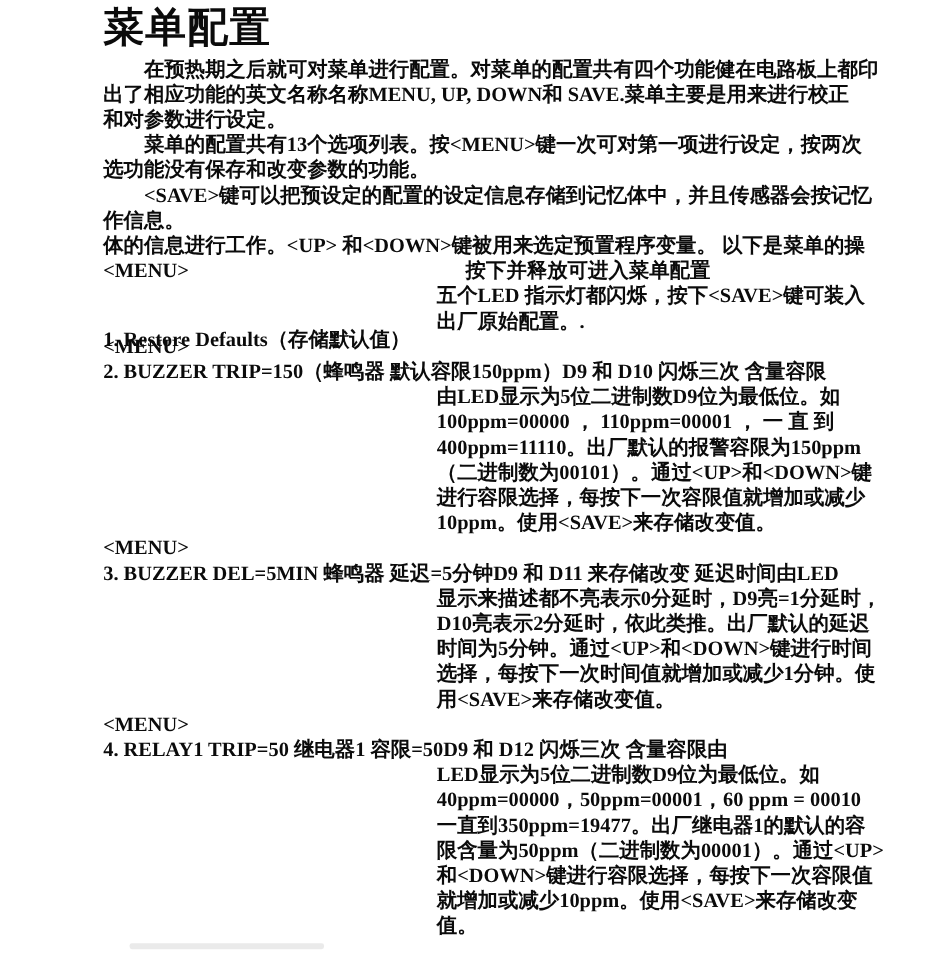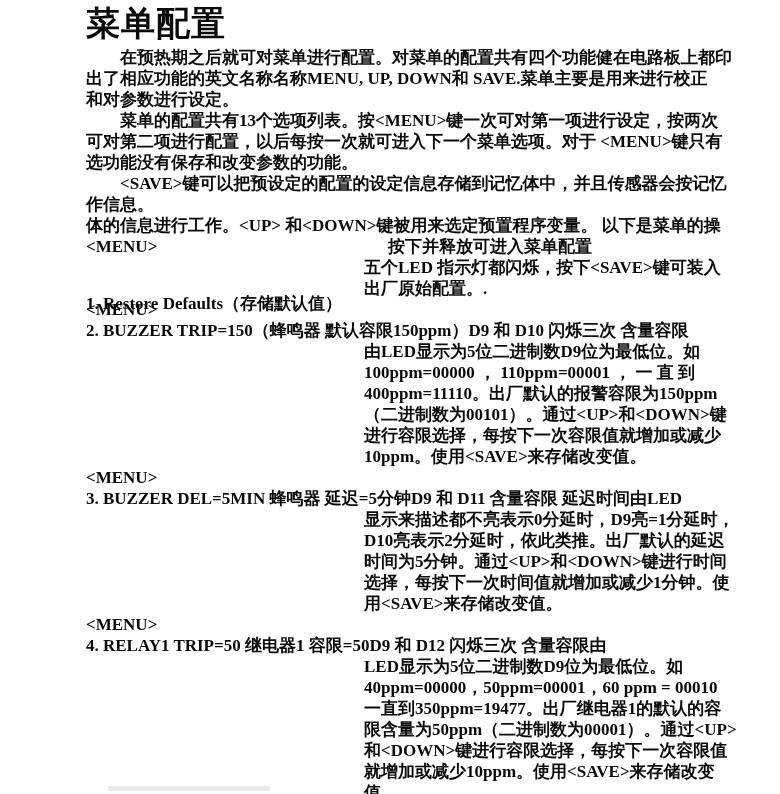--- a/index.html
+++ b/index.html
@@ -56,21 +56,20 @@
 
 <div class="doc">
 
   <h1 class="title">菜单配置</h1>
 
   <div class="line p-first">在预热期之后就可对菜单进行配置。对菜单的配置共有四个功能健在电路板上都印</div>
   <div class="line">出了相应功能的英文名称名称MENU, UP, DOWN和 SAVE.菜单主要是用来进行校正</div>
   <div class="line">和对参数进行设定。</div>
 
   <div class="line p-first">菜单的配置共有13个选项列表。按&lt;MENU&gt;键一次可对第一项进行设定，按两次</div>
-  <div class="line">可对第二项进行配置，以后每按一次就可进入下一个菜单选项。对于 &lt;MENU&gt;键只有</div>
   <div class="line">选功能没有保存和改变参数的功能。</div>
 
   <div class="line p-first">&lt;SAVE&gt;键可以把预设定的配置的设定信息存储到记忆体中，并且传感器会按记忆</div>
   <div class="line">作信息。</div>
   <div class="line">体的信息进行工作。&lt;UP&gt; 和&lt;DOWN&gt;键被用来选定预置程序变量。 以下是菜单的操</div>
 
   <div class="line menu-row">
     <span class="menu-key-col">&lt;MENU&gt;</span>
     <span>按下并释放可进入菜单配置</span>
   </div>
@@ -91,21 +90,21 @@
   <div class="line hang">100ppm=00000 ， 110ppm=00001 ， 一 直 到</div>
   <div class="line hang">400ppm=11110。出厂默认的报警容限为150ppm</div>
   <div class="line hang">（二进制数为00101）。通过&lt;UP&gt;和&lt;DOWN&gt;键</div>
   <div class="line hang">进行容限选择，每按下一次容限值就增加或减少</div>
   <div class="line hang">10ppm。使用&lt;SAVE&gt;来存储改变值。</div>
 
   <div class="line">&lt;MENU&gt;</div>
 
   <div class="line row-sb">
     <span>3. BUZZER DEL=5MIN  蜂鸣器  延迟=5分钟</span>
-    <span>D9 和 D11 含量容限 延迟时间由LED</span>
+    <span>D9 和 D11 来存储改变 延迟时间由LED</span>
   </div>
   <div class="line hang">显示来描述都不亮表示0分延时，D9亮=1分延时，</div>
   <div class="line hang">D10亮表示2分延时，依此类推。出厂默认的延迟</div>
   <div class="line hang">时间为5分钟。通过&lt;UP&gt;和&lt;DOWN&gt;键进行时间</div>
   <div class="line hang">选择，每按下一次时间值就增加或减少1分钟。使</div>
   <div class="line hang">用&lt;SAVE&gt;来存储改变值。</div>
 
   <div class="line">&lt;MENU&gt;</div>
 
   <div class="line row-sb">

